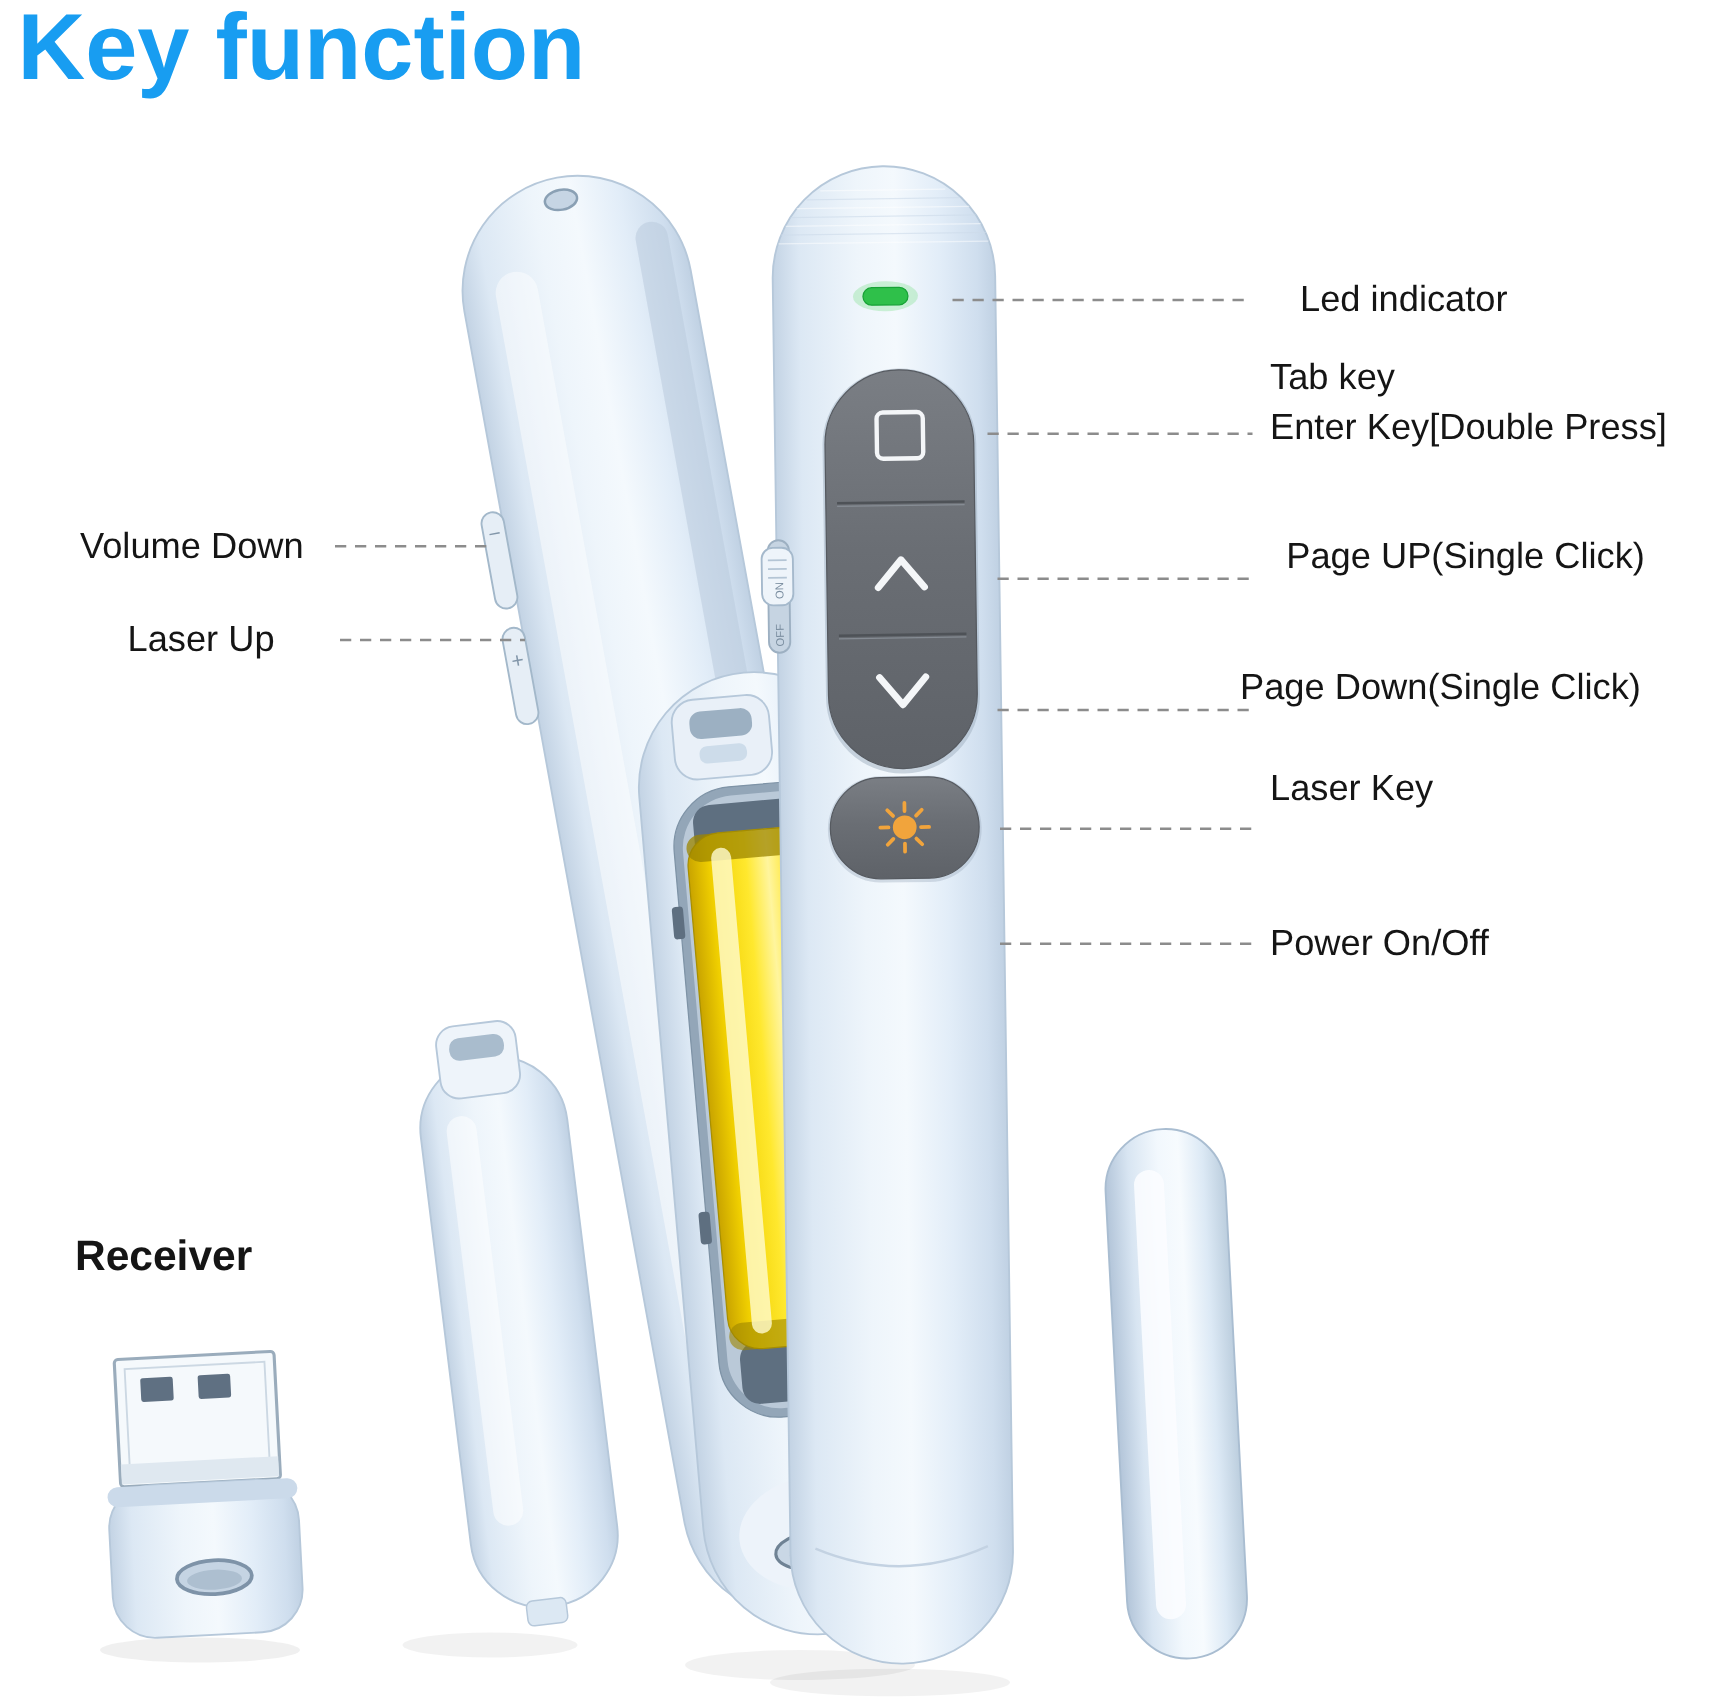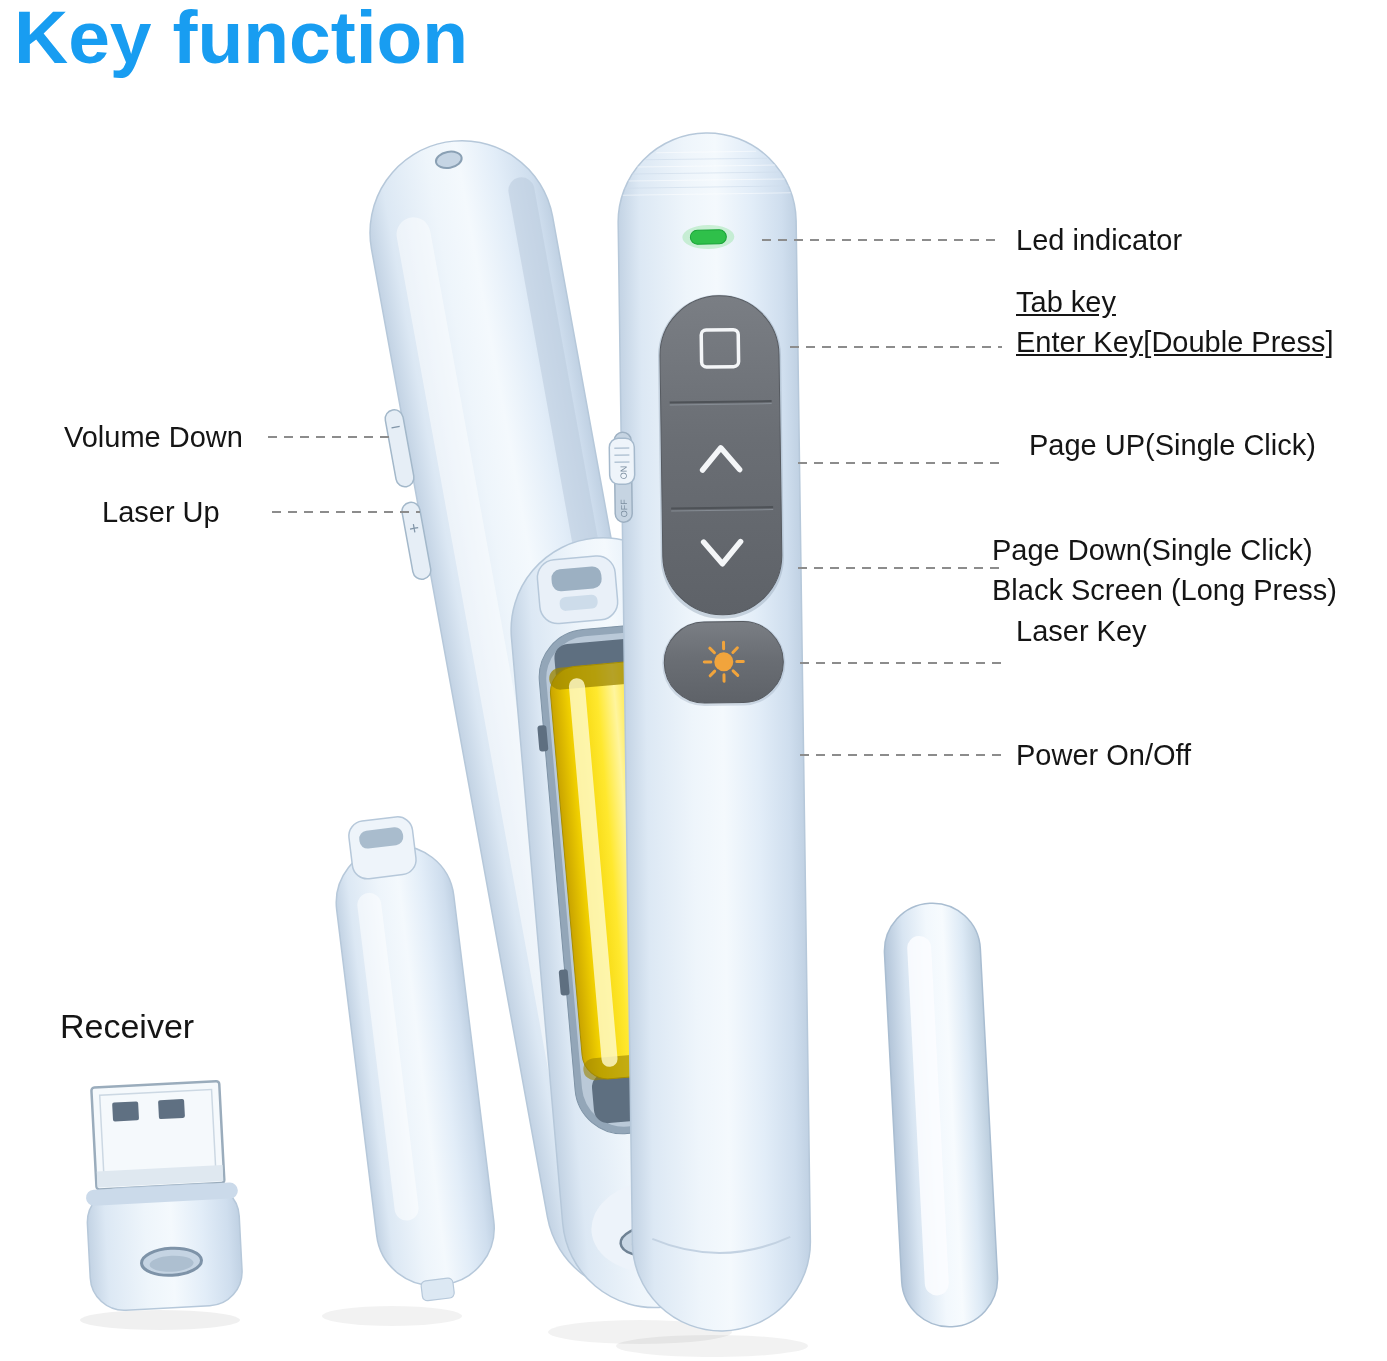--- a/index.html
+++ b/index.html
@@ -165,51 +165,50 @@
     <line x1="798" y1="568" x2="1002" y2="568"></line>
     <line x1="800" y1="663" x2="1002" y2="663"></line>
     <line x1="800" y1="755" x2="1002" y2="755"></line>
     <line x1="268" y1="437" x2="396" y2="437"></line>
     <line x1="272" y1="512" x2="420" y2="512"></line>
   </g>
 </svg>
 
 <div id="page-title">Key function</div>
 
-<div class="lbl" style="left:1016px;top:220px;">
+<div class="lbl" style="left:1040px;top:220px;">
   <span class="line">Led indicator</span>
 </div>
 
-<div class="lbl" style="left:1016px;top:282px;text-decoration:underline;">
+<div class="lbl" style="left:1016px;top:282px;">
   <span class="line">Tab key</span>
   <span class="line">Enter Key[Double Press]</span>
 </div>
 
 <div class="lbl" style="left:1016px;top:425px;margin-left:13px;">
   <span class="line">Page UP(Single Click)</span>
 </div>
 
 <div class="lbl" style="left:992px;top:530px;">
   <span class="line">Page Down(Single Click)</span>
-  <span class="line">Black Screen (Long Press)</span>
 </div>
 
 <div class="lbl" style="left:1016px;top:611px;">
   <span class="line">Laser Key</span>
 </div>
 
 <div class="lbl" style="left:1016px;top:735px;">
   <span class="line">Power On/Off</span>
 </div>
 
 <div class="lbl" style="left:64px;top:417px;">
   <span class="line">Volume Down</span>
 </div>
 
 <div class="lbl" style="left:102px;top:492px;">
   <span class="line">Laser Up</span>
 </div>
 
-<div class="lbl lbl-receiver" style="left:60px;top:1006px;">
+<div class="lbl lbl-receiver" style="left:60px;top:985px;font-weight:bold;">
   <span class="line">Receiver</span>
 </div>
 
 </div>
 
 </body></html>

